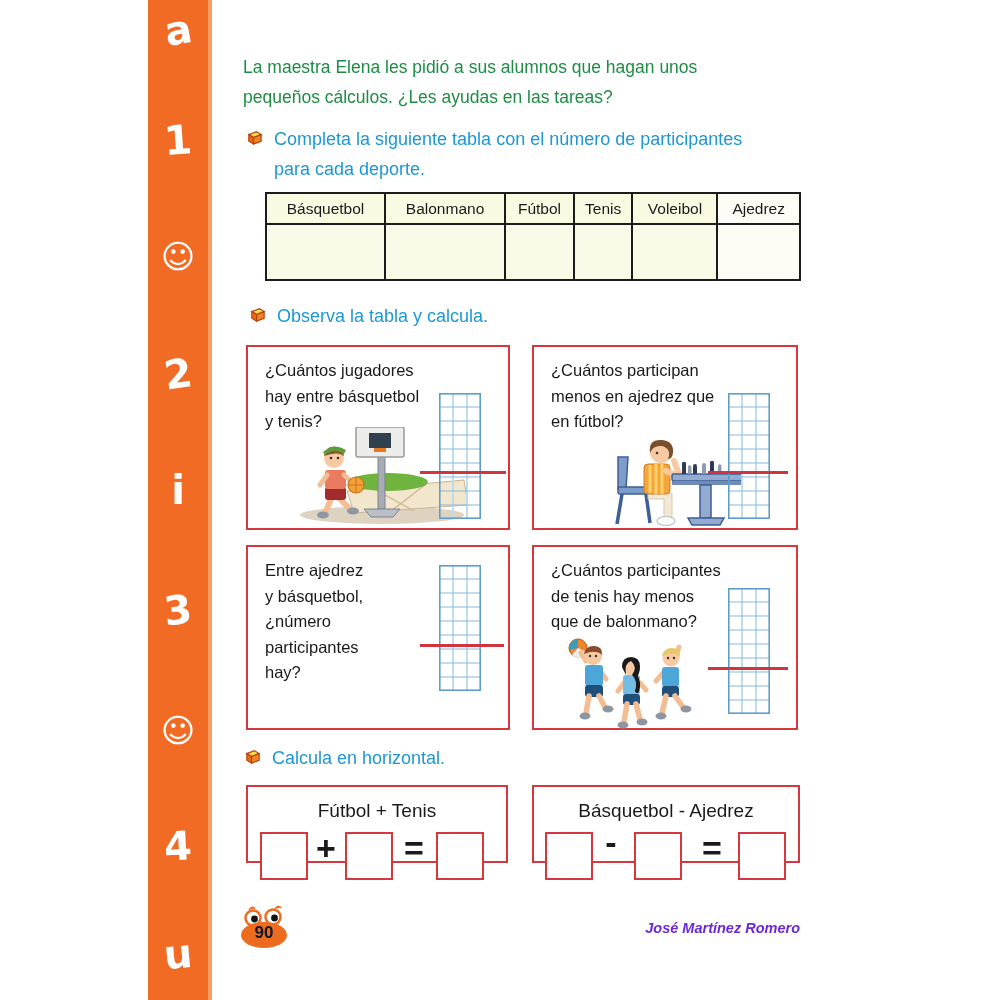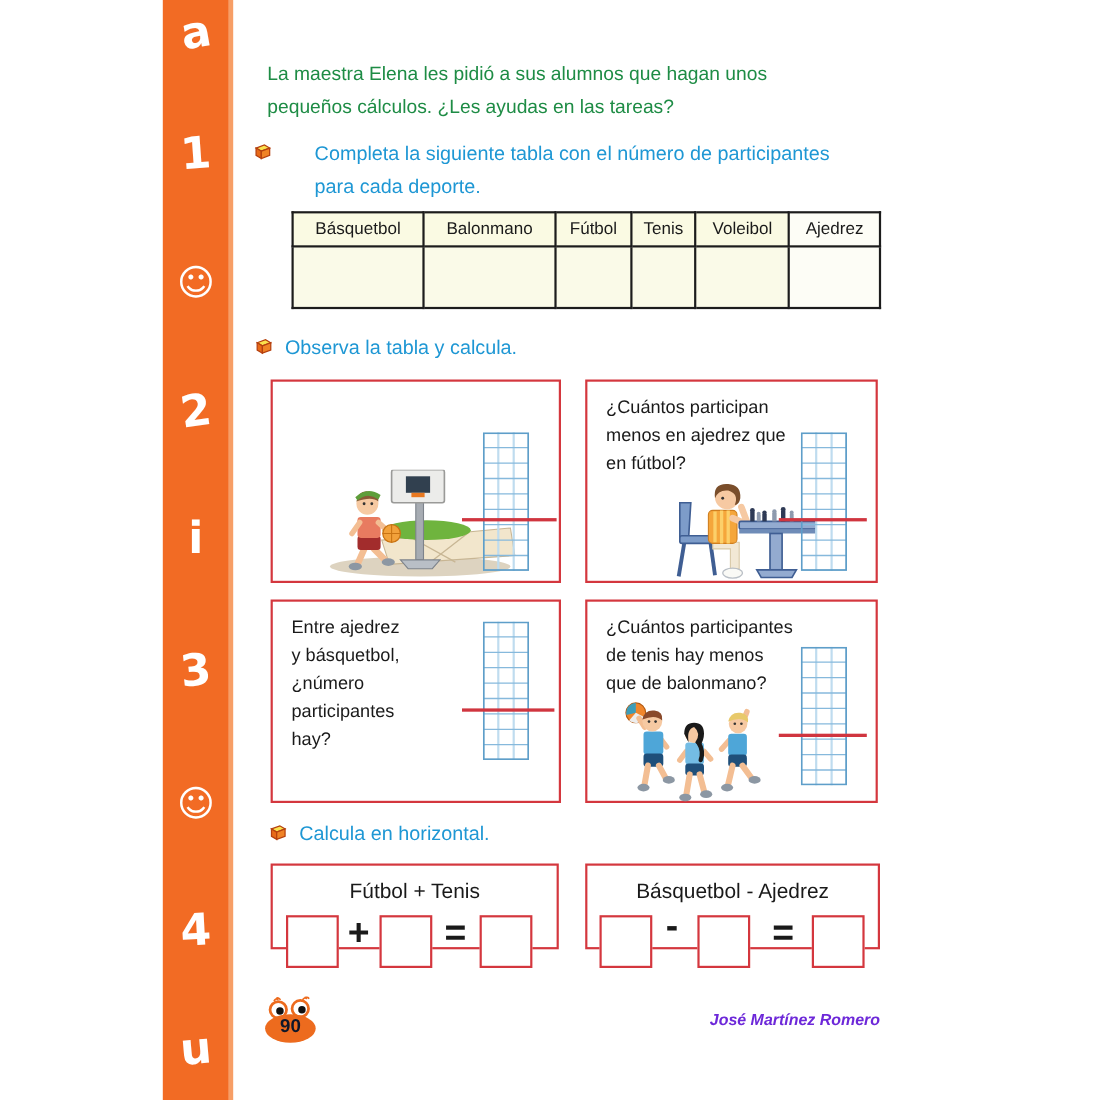--- a/index.html
+++ b/index.html
@@ -21,22 +21,22 @@
   .g6{top:714px;}
   .g7{top:826px;transform:rotate(-3deg);}
   .g8{top:934px;transform:rotate(-5deg);}
 
   
   .intro{position:absolute;left:243px;top:52px;width:570px;font-size:17.5px;line-height:30px;
          color:#1E8C45;white-space:pre-line;}
   .heading{position:absolute;display:flex;align-items:flex-start;}
   .heading .cube{flex:0 0 auto;margin-top:3px;margin-right:10px;}
   .heading .htext{font-size:18px;line-height:30px;color:#1E97D4;white-space:pre-line;}
-  .h1{left:229px;top:124px;width:580px;gap:28px;}
-  .h2{left:230px;top:301px;width:560px;}
+  .h1{left:245px;top:124px;width:580px;}
+  .h2{left:248px;top:301px;width:560px;}
   .h3{left:243px;top:743px;width:560px;}
 
   
   .sports-table{position:absolute;left:265px;top:192px;width:536px;border-collapse:collapse;}
   .sports-table th,.sports-table td{border:2px solid #1c1c1c;text-align:center;
        font-weight:normal;font-size:15.5px;}
   .sports-table th{height:27px;background:#FAFAE3;}
   .sports-table td{height:52px;background:#FAFAE8;}
   .sports-table th.white,.sports-table td.white{background:#FDFDF6;}
 
@@ -141,20 +141,23 @@
   <div class="heading h2">
     <svg class="cube" width="19" height="19" viewBox="0 0 20 20">
       <polygon points="4,8 12,5 17,8 9,11" fill="#FAE14C" stroke="#B5400F" stroke-width="1.2"></polygon>
       <polygon points="4,8 9,11 9,18 4,15" fill="#E86A17" stroke="#B5400F" stroke-width="1.2"></polygon>
       <polygon points="9,11 17,8 17,15 9,18" fill="#F08326" stroke="#B5400F" stroke-width="1.2"></polygon>
     </svg>
     <span class="htext">Observa la tabla y calcula.</span>
   </div>
 
   <div class="qbox qb1">
+    <div class="qtext">¿Cuántos jugadores
+hay entre básquetbol
+y tenis?</div>
     <svg class="illus il1" width="180" height="98" viewBox="0 0 180 98">
       <ellipse cx="90" cy="88" rx="82" ry="9" fill="#DDD3C0"></ellipse>
       <polygon points="55,64 172,53 176,78 62,86" fill="#F2E6CC" stroke="#C8B694" stroke-width="1"></polygon>
       <line x1="84" y1="63" x2="122" y2="84" stroke="#C8B694" stroke-width="1.2"></line>
       <line x1="134" y1="57" x2="98" y2="85" stroke="#C8B694" stroke-width="1.2"></line>
       <ellipse cx="96" cy="55" rx="40" ry="9" fill="#6FB43E"></ellipse>
       <rect x="86" y="12" width="7" height="70" fill="#A7ACB3" stroke="#7D838B" stroke-width="1"></rect>
       <polygon points="72,82 108,82 101,90 79,90" fill="#B9BFC6" stroke="#7D838B" stroke-width="1"></polygon>
       <rect x="64" y="0" width="48" height="30" rx="2" fill="#ECECEA" stroke="#9A9A98" stroke-width="1.5"></rect>
       <rect x="77" y="6" width="22" height="15" fill="#31404F"></rect>

